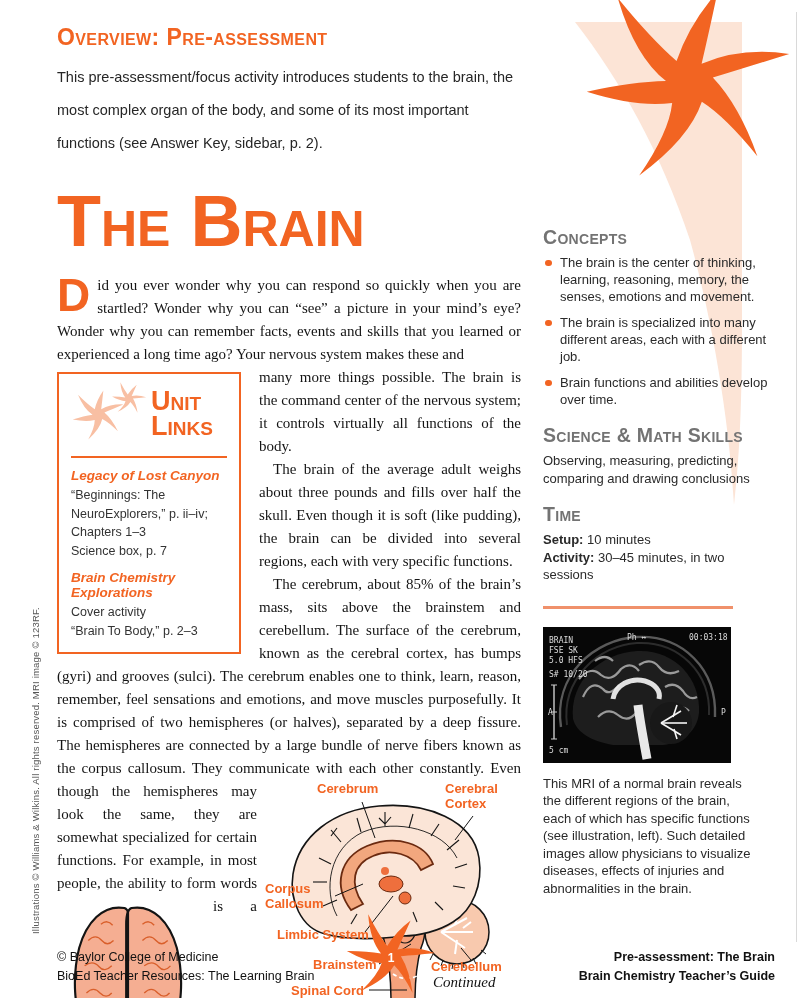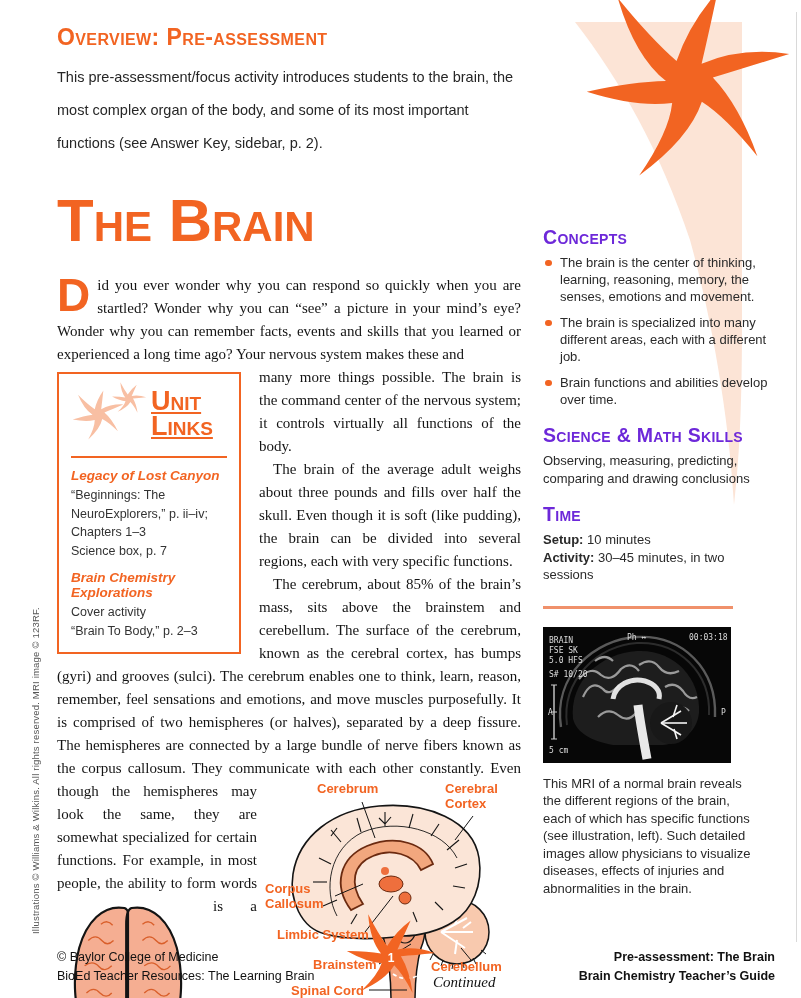--- a/index.html
+++ b/index.html
@@ -18,21 +18,21 @@
   
   .deco-tr{position:absolute;left:560px;top:0;width:241px;height:520px;pointer-events:none;}
   
   .main{position:absolute;left:57px;top:24px;width:464px;}
   .overview-h{
     font-variant:small-caps;color:#F26422;font-size:23px;font-weight:bold;
     letter-spacing:.4px;margin:0 0 10px;
   }
   .intro{font-size:14.5px;line-height:33px;color:#262626;width:470px;margin:0;}
   .title{
-    font-variant:small-caps;color:#F26422;font-size:60px;line-height:62px;
+    font-variant:small-caps;color:#F26422;font-size:72px;line-height:62px;
     font-weight:bold;margin:30px 0 22px;letter-spacing:0;
   }
   .art{
     font-family:"Liberation Serif",serif;font-size:15px;line-height:23px;
     color:#141414;text-align:justify;margin:0;
   }
   .ind{text-indent:14px;}
   .dropcap{
     float:left;font-family:"Liberation Sans",sans-serif;font-weight:bold;color:#F26422;
     font-size:46px;line-height:38px;padding:2px 7px 0 0;
@@ -40,21 +40,20 @@
   
   .unit-box{
     float:left;width:156px;border:2px solid #F26422;padding:8px 12px 12px;
     margin:6px 18px 4px 0;font-family:"Liberation Sans",sans-serif;text-align:left;text-indent:0;
   }
   .unit-head{display:flex;align-items:center;}
   .unit-neurons{width:80px;height:64px;flex:0 0 auto;}
   .unit-title{
     font-variant:small-caps;font-weight:bold;color:#F26422;font-size:27px;line-height:25px;
     width:80px;
-    text-decoration:underline;
   }
   .unit-rule{border:none;border-top:2px solid #F26422;margin:10px 0 2px;}
   .unit-sec-h{color:#F26422;font-weight:bold;font-style:italic;font-size:13.5px;margin:10px 0 3px;}
   .unit-line{font-size:12.5px;line-height:18.5px;color:#333;}
   
   .float-diagram{
     float:right;width:254px;margin:2px 0 2px 10px;display:block;position:relative;
     font-family:"Liberation Sans",sans-serif;text-align:center;text-indent:0;
   }
   .dg-label{position:absolute;color:#F26422;font-weight:bold;font-size:13px;line-height:14.5px;text-align:left;display:block;}
@@ -64,21 +63,21 @@
   .dg-limbic{left:10px;top:146px;width:112px;}
   .dg-brainstem{left:46px;top:176px;}
   .dg-cerebellum{left:164px;top:178px;}
   .dg-spinal{left:24px;top:202px;}
   .float-hemi{
     float:left;width:142px;margin:4px 14px 2px 0;display:block;
     font-family:"Liberation Sans",sans-serif;text-align:center;text-indent:0;
   }
   
   .sidebar{position:absolute;left:543px;top:226px;width:235px;color:#2a2a2a;}
-  .sb-h{font-variant:small-caps;color:#6d28d9;font-size:19.5px;font-weight:bold;margin:16px 0 5px;letter-spacing:.3px;}
+  .sb-h{font-variant:small-caps;color:#737373;font-size:19.5px;font-weight:bold;margin:16px 0 5px;letter-spacing:.3px;}
   .sb-h.first{margin-top:0;}
   .sb-li{position:relative;padding-left:17px;font-size:13px;line-height:17px;margin-bottom:9px;}
   .sb-li::before{content:"";position:absolute;left:2px;top:5.5px;width:6.5px;height:6.5px;border-radius:50%;background:#F26422;}
   .sb-p{font-size:13px;line-height:17.5px;margin:0;}
   .sb-rule{border:none;border-top:3px solid #F0916B;width:190px;margin:22px 0 0;}
   .mri{position:relative;width:220px;height:136px;margin-top:18px;}
   .mri-caption{font-size:13px;line-height:17.5px;margin-top:12px;width:216px;}
   
   .footer-left{position:absolute;left:57px;top:948px;font-size:12.5px;font-weight:normal;line-height:19px;color:#111;}
   .footer-right{position:absolute;left:520px;top:948px;width:255px;text-align:right;font-size:12.5px;font-weight:bold;line-height:19px;color:#111;}

